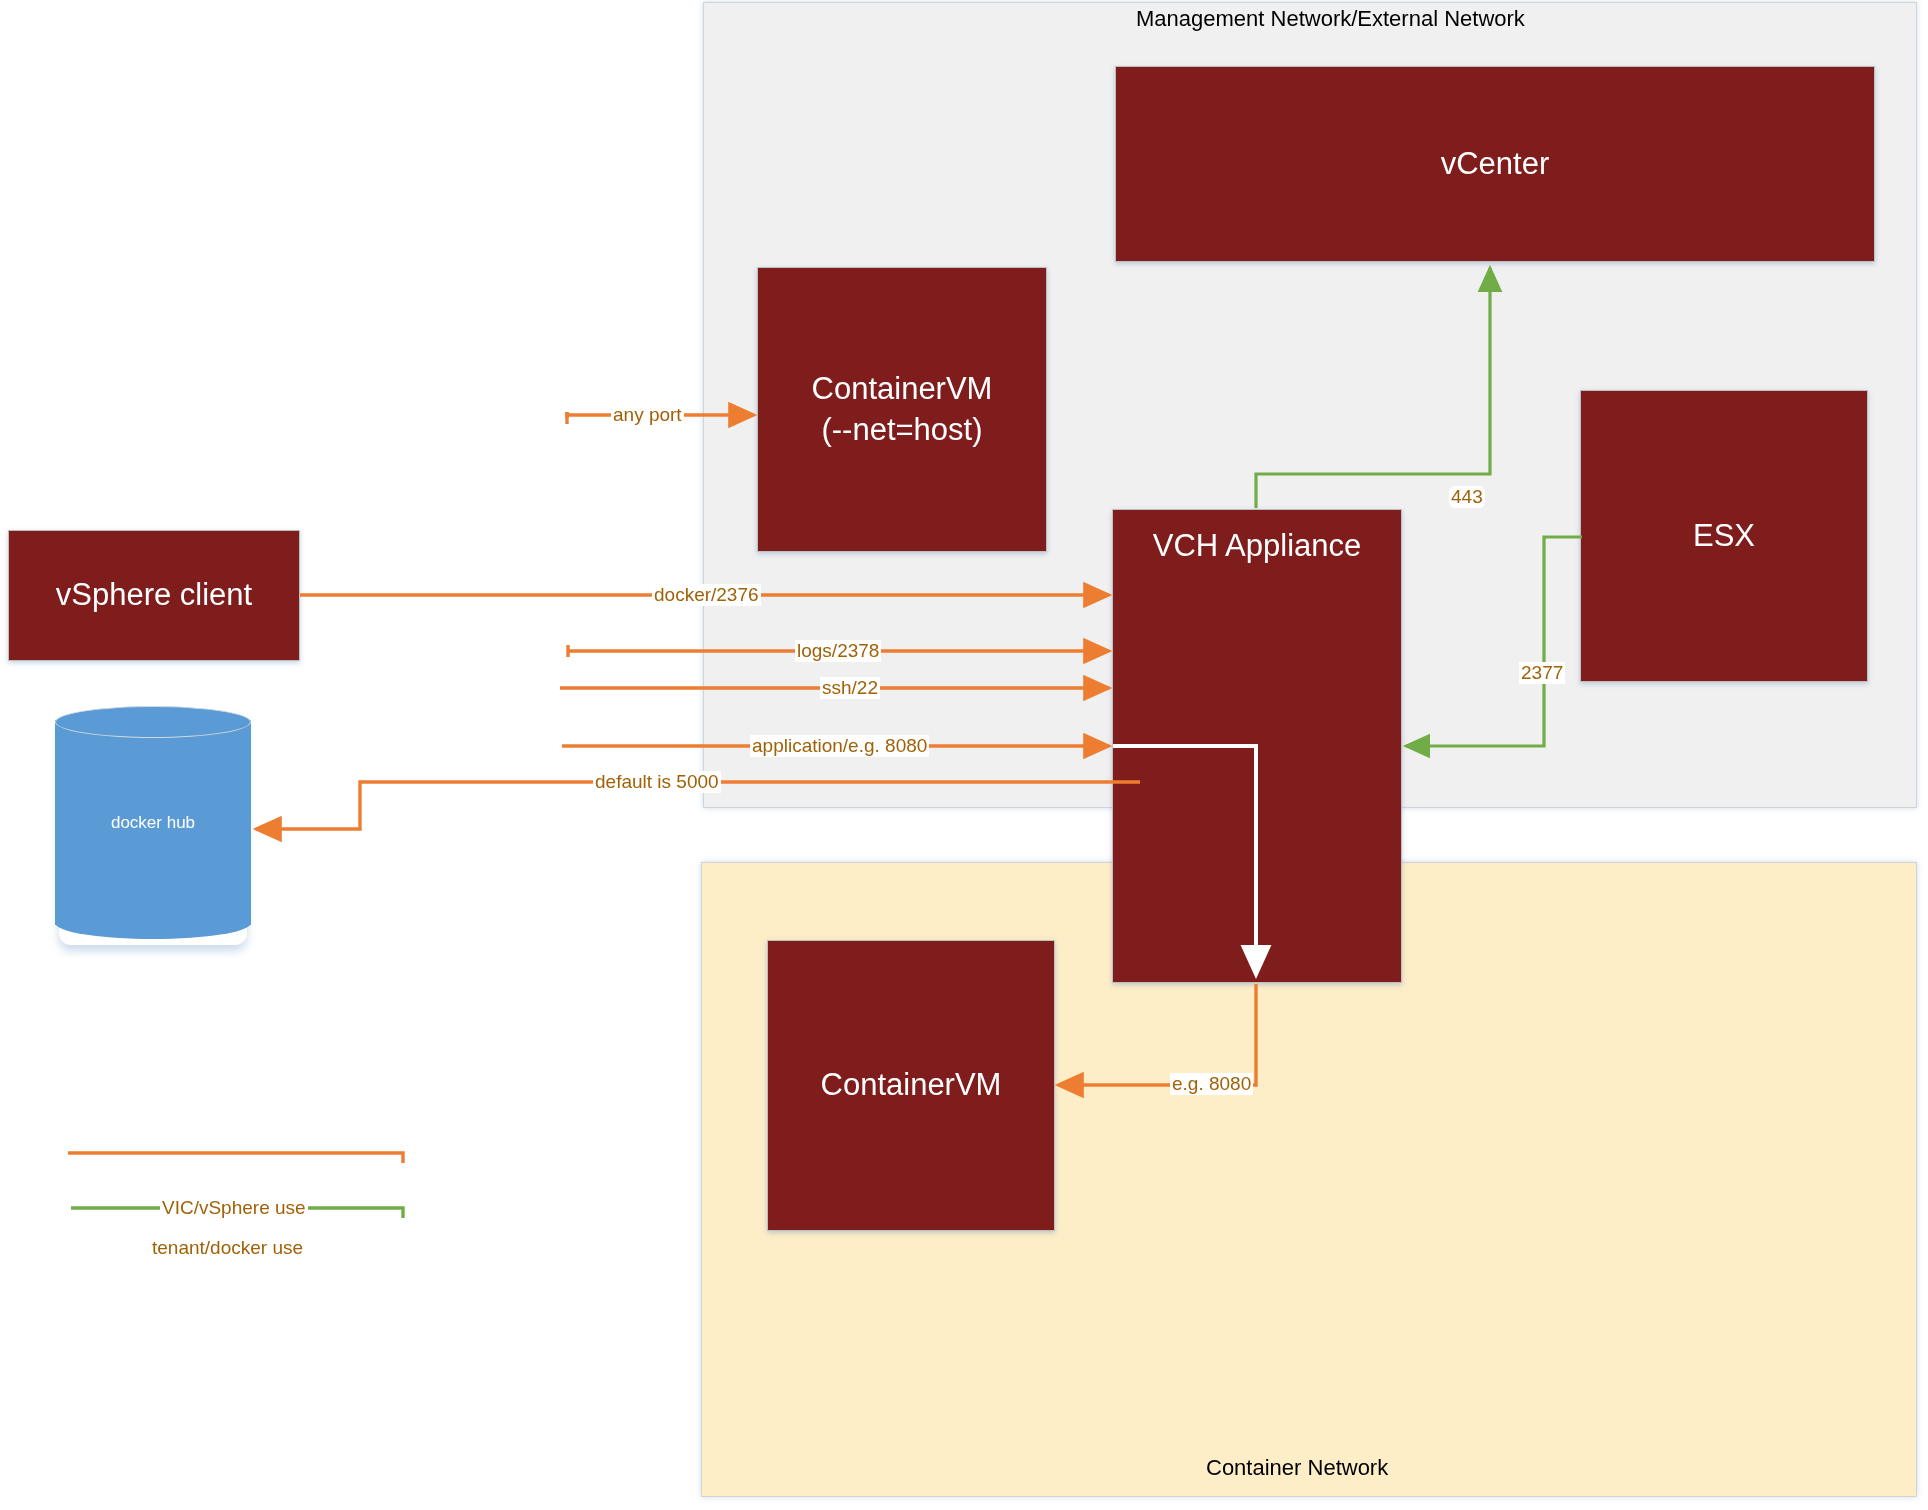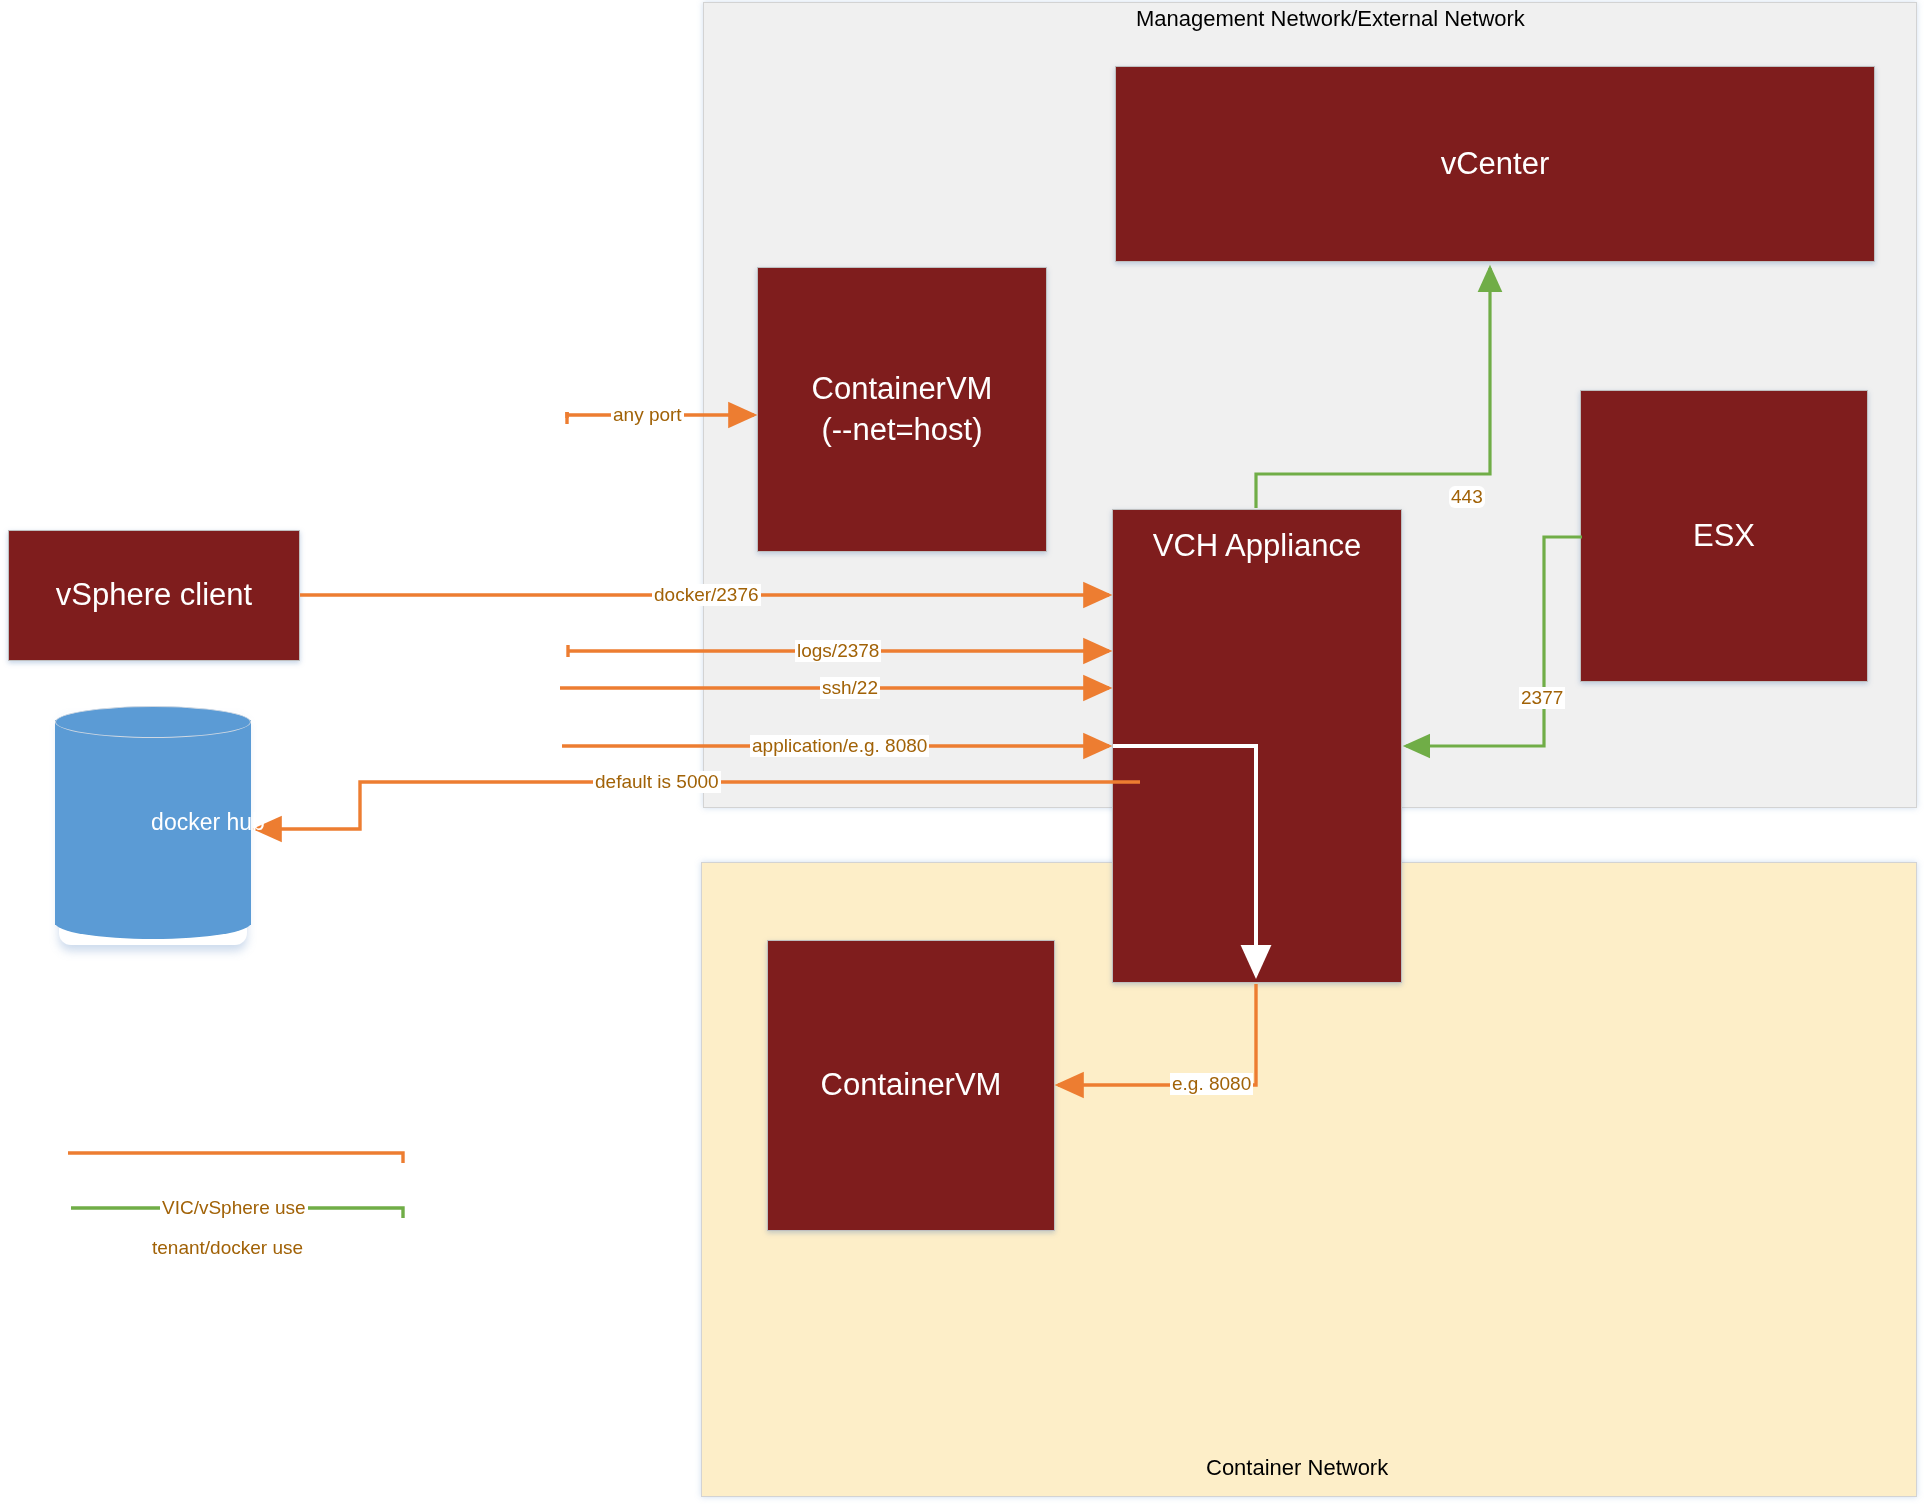--- a/index.html
+++ b/index.html
@@ -19,23 +19,23 @@
         justify-content:center;text-align:center;color:#ffffff;font-size:31px;
         line-height:1.32;box-shadow:0 2px 5px rgba(90,130,180,.35);}
 
   .cyl{position:absolute;}
   .cyl-body{position:absolute;left:0;top:14px;width:100%;height:calc(100% - 28px);
             background:#5b9bd5;}
   .cyl-top{position:absolute;left:0;top:0;width:100%;height:32px;border-radius:50%;
            background:#5b9bd5;border:1px solid #cfd8e2;box-sizing:border-box;}
   .cyl-bot{position:absolute;left:0;bottom:0;width:100%;height:32px;border-radius:50%;
            background:#5b9bd5;}
-  .cyl-label{position:absolute;left:16px;top:0;width:100%;height:100%;
+  .cyl-label{position:absolute;left:0;top:0;width:100%;height:100%;
              display:flex;align-items:center;justify-content:center;
-             color:#fff;font-size:23px;z-index:3;padding-left:39px;}
+             color:#fff;font-size:17px;z-index:3;}
   .cyl-shadow{position:absolute;left:2%;top:6px;width:96%;height:100%;
               border-radius:12px;box-shadow:0 6px 10px rgba(110,150,200,.35);}
 
   svg.wires{position:absolute;left:0;top:0;width:1928px;height:1510px;
             overflow:visible;pointer-events:none;}
 
   .edge-label{position:absolute;background:#ffffff;color:#a16207;font-size:19px;
               white-space:nowrap;padding:0 2px;line-height:1.15;}
 </style>
 </head>
@@ -134,19 +134,19 @@
     </g>
   </svg>
 
   <div class="edge-label" style="left:611px;top:404px;">any port</div>
   <div class="edge-label" style="left:652px;top:584px;">docker/2376</div>
   <div class="edge-label" style="left:795px;top:640px;">logs/2378</div>
   <div class="edge-label" style="left:820px;top:677px;">ssh/22</div>
   <div class="edge-label" style="left:750px;top:735px;">application/e.g. 8080</div>
   <div class="edge-label" style="left:593px;top:771px;">default is 5000</div>
   <div class="edge-label" style="left:1449px;top:486px;border-radius:6px;">443</div>
-  <div class="edge-label" style="left:1519px;top:687px;">2377</div>
+  <div class="edge-label" style="left:1519px;top:662px;">2377</div>
   <div class="edge-label" style="left:1170px;top:1073px;">e.g. 8080</div>
 
   <div class="edge-label" style="left:150px;top:1205px;margin-top:32px;">tenant/docker use</div>
   <div class="edge-label" style="left:160px;top:1197px;">VIC/vSphere use</div>
 
 </div>
 
 </body></html>

